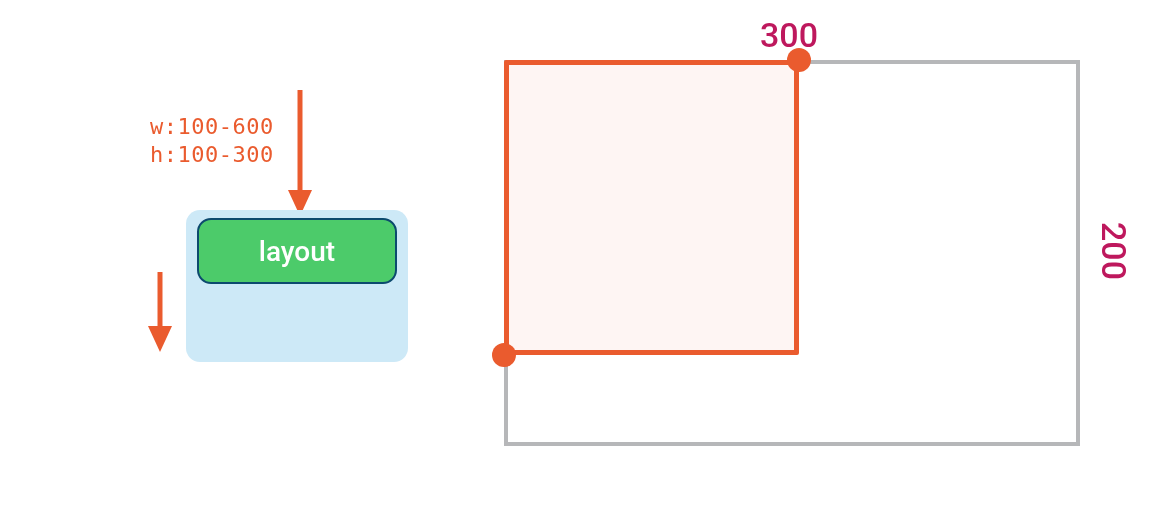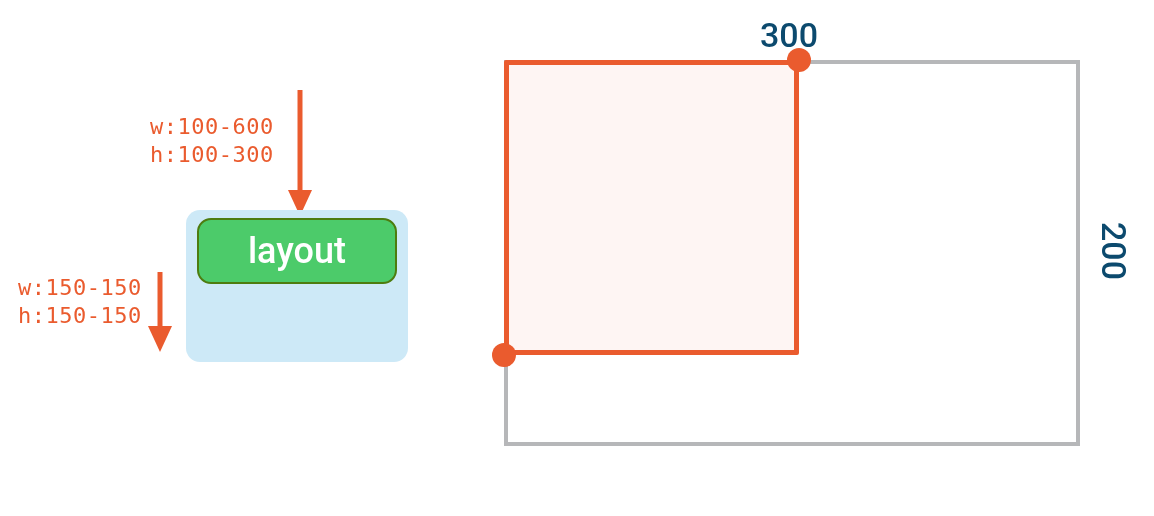--- a/index.html
+++ b/index.html
@@ -55,27 +55,27 @@
     font-size: 28px;
     font-weight: 700;
     color: #000000;
     padding: 10px 0 10px 0;
   }
   .node-child {
     box-sizing: border-box;
     width: 200px;
     height: 66px;
     background: #4CCB6A;
-    border: 2px solid #4d7c0f;
+    border: 2px solid #0c4a6e;
     border-radius: 14px;
     display: flex;
     align-items: center;
     justify-content: center;
     color: #ffffff;
-    font-size: 36px;
+    font-size: 28px;
     font-weight: 500;
   }
 
   
   .outer-box {
     position: absolute;
     left: 504px;
     top: 60px;
     width: 576px;
     height: 386px;
@@ -98,21 +98,21 @@
     position: absolute;
     width: 24px;
     height: 24px;
     background: #EA5B2E;
     border-radius: 50%;
     transform: translate(-50%, -50%);
   }
 
   .axis-label {
     position: absolute;
-    color: #0c4a6e;
+    color: #be185d;
     font-size: 34px;
     font-weight: 500;
   }
   .axis-label.vertical {
     writing-mode: vertical-rl;
     text-orientation: mixed;
   }
 </style>
 </head>
 <body>
@@ -120,22 +120,20 @@
 <div class="stage">
 
   <div class="constraint-label" style="left:150px; top:113px;"><span>w:100-600</span>
 <span>h:100-300</span></div>
 
   <svg class="arrow" style="left:280px; top:90px;" width="40" height="130">
     <line x1="20" y1="0" x2="20" y2="102"></line>
     <polygon class="head" points="20,126 8,100 32,100"></polygon>
   </svg>
 
-  <div class="constraint-label" style="left:18px; top:274px;"><span>w:150-150</span>
-<span>h:150-150</span></div>
 
   <svg class="arrow" style="left:140px; top:272px;" width="40" height="84">
     <line x1="20" y1="0" x2="20" y2="56"></line>
     <polygon class="head" points="20,80 8,54 32,54"></polygon>
   </svg>
 
   <div class="node-card">
     <div class="node-child">
       <span>layout</span>
     </div>

